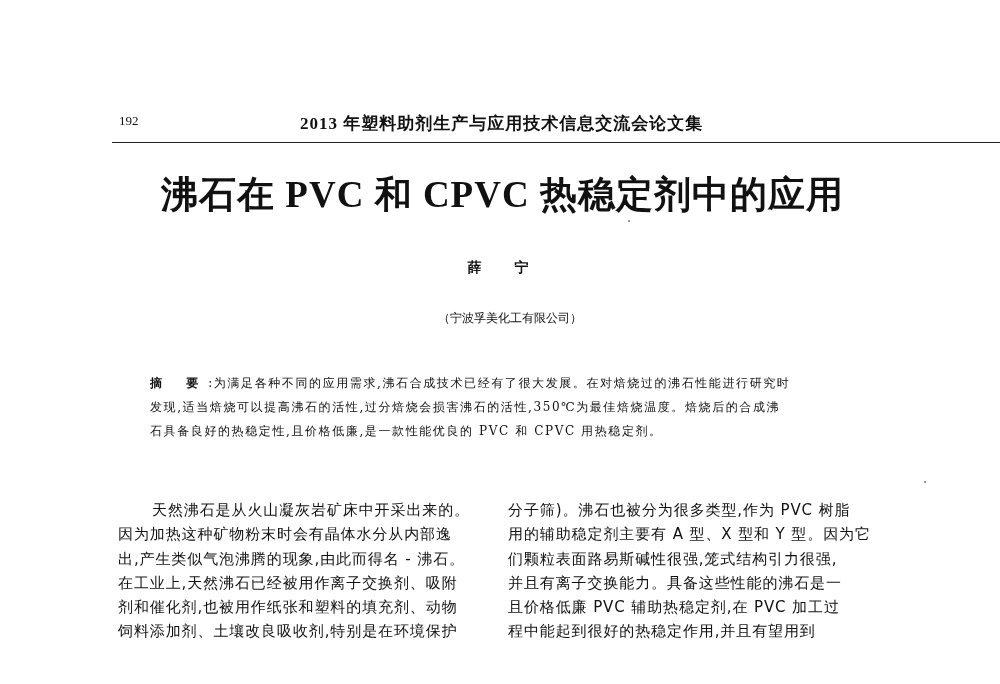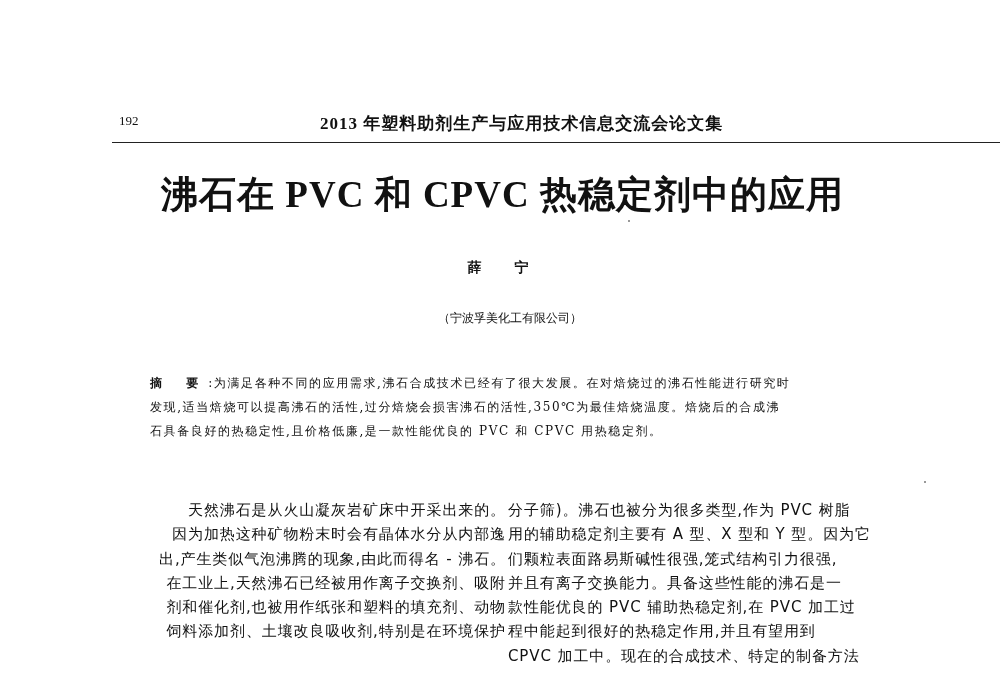--- a/index.html
+++ b/index.html
@@ -7,21 +7,21 @@
     width: 1000px; height: 684px; position: relative; overflow: hidden;
     font-family: "DejaVu Serif", "Liberation Serif", serif; color: #111;
   }
   .page-number {
     position: absolute; left: 119px; top: 113px;
     font-family: "Liberation Serif", serif; font-size: 13px;
   }
   .running-header {
     position: absolute; left: 300px; top: 112px; width: 470px;
     font-family: "Liberation Serif", "DejaVu Serif", serif; font-size: 17px; font-weight: bold;
-    letter-spacing: 1px; white-space: nowrap; margin-left: 20px;
+    letter-spacing: 1px; white-space: nowrap;
   }
   .header-rule {
     position: absolute; left: 112px; top: 142px; width: 888px; height: 1px;
     background: #222;
   }
   .title {
     position: absolute; left: 0; right: 0; top: 170px; text-align: center;
     font-family: "Liberation Serif", "DejaVu Serif", serif; font-size: 37px; font-weight: bold;
     letter-spacing: 1px; white-space: nowrap; padding-left: 5px;
   }
@@ -37,21 +37,21 @@
     position: absolute; left: 150px; top: 371px; width: 745px;
     font-size: 12px; line-height: 24px; letter-spacing: 1.6px;
   }
   .abstract-label { font-weight: bold; letter-spacing: 10px; }
   .abstract-line { white-space: nowrap; display: block; }
   .column {
     position: absolute; top: 498px; width: 388px;
     font-family: "DejaVu Sans", sans-serif; font-size: 15px; line-height: 24.3px;
     letter-spacing: 0.9px;
   }
-  .col-left { left: 118px; text-align: right; }
+  .col-left { left: 118px; }
   .col-right { left: 508px; width: 390px; }
   .col-line { display: block; white-space: nowrap; }
   .indent { padding-left: 34px; }
   .speck { position: absolute; width: 2px; height: 2px; background: #999; }
 </style>
 </head>
 <body>
 
 <div class="page-number">192</div>
 <div class="running-header">2013 年塑料助剂生产与应用技术信息交流会论文集</div>
@@ -74,19 +74,18 @@
   <span class="col-line">在工业上,天然沸石已经被用作离子交换剂、吸附</span>
   <span class="col-line">剂和催化剂,也被用作纸张和塑料的填充剂、动物</span>
   <span class="col-line">饲料添加剂、土壤改良吸收剂,特别是在环境保护</span>
 </div>
 
 <div class="column col-right">
   <span class="col-line">分子筛)。沸石也被分为很多类型,作为 PVC 树脂</span>
   <span class="col-line">用的辅助稳定剂主要有 A 型、X 型和 Y 型。因为它</span>
   <span class="col-line">们颗粒表面路易斯碱性很强,笼式结构引力很强,</span>
   <span class="col-line">并且有离子交换能力。具备这些性能的沸石是一</span>
-  <span class="col-line">款性能优良的 PVC 辅助热稳定剂,在 PVC 加工过</span>
+  <span class="col-line">且价格低廉 PVC 辅助热稳定剂,在 PVC 加工过</span>
   <span class="col-line">程中能起到很好的热稳定作用,并且有望用到</span>
-  <span class="col-line">CPVC 加工中。现在的合成技术、特定的制备方法</span>
 </div>
 
 <div class="speck" style="left:924px; top:481px;"></div>
 <div class="speck" style="left:628px; top:220px;"></div>
 
 </body></html>

